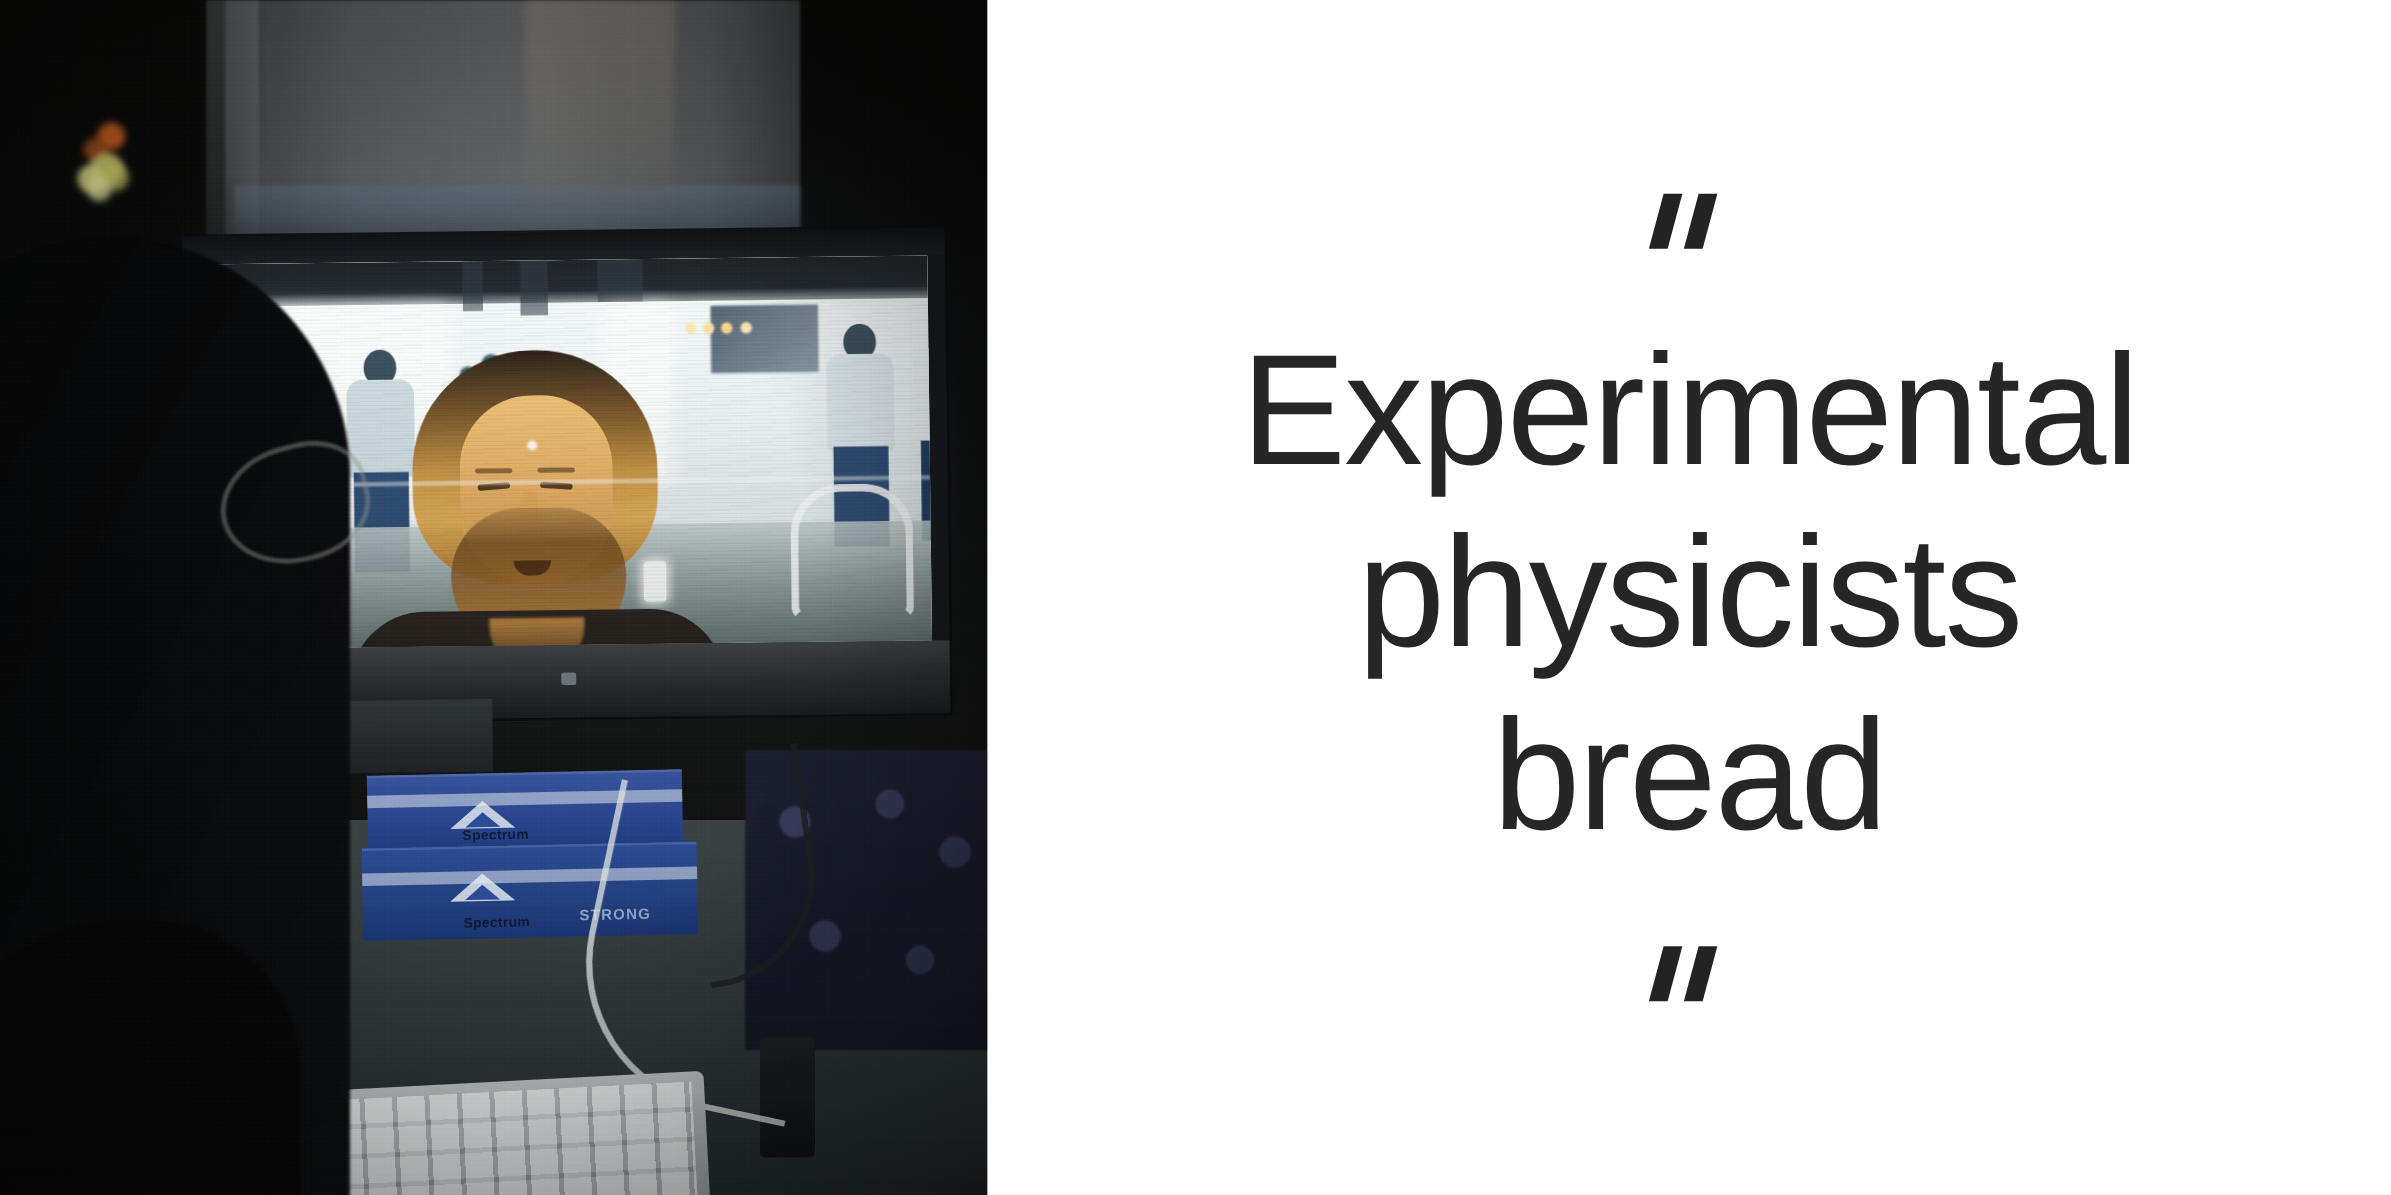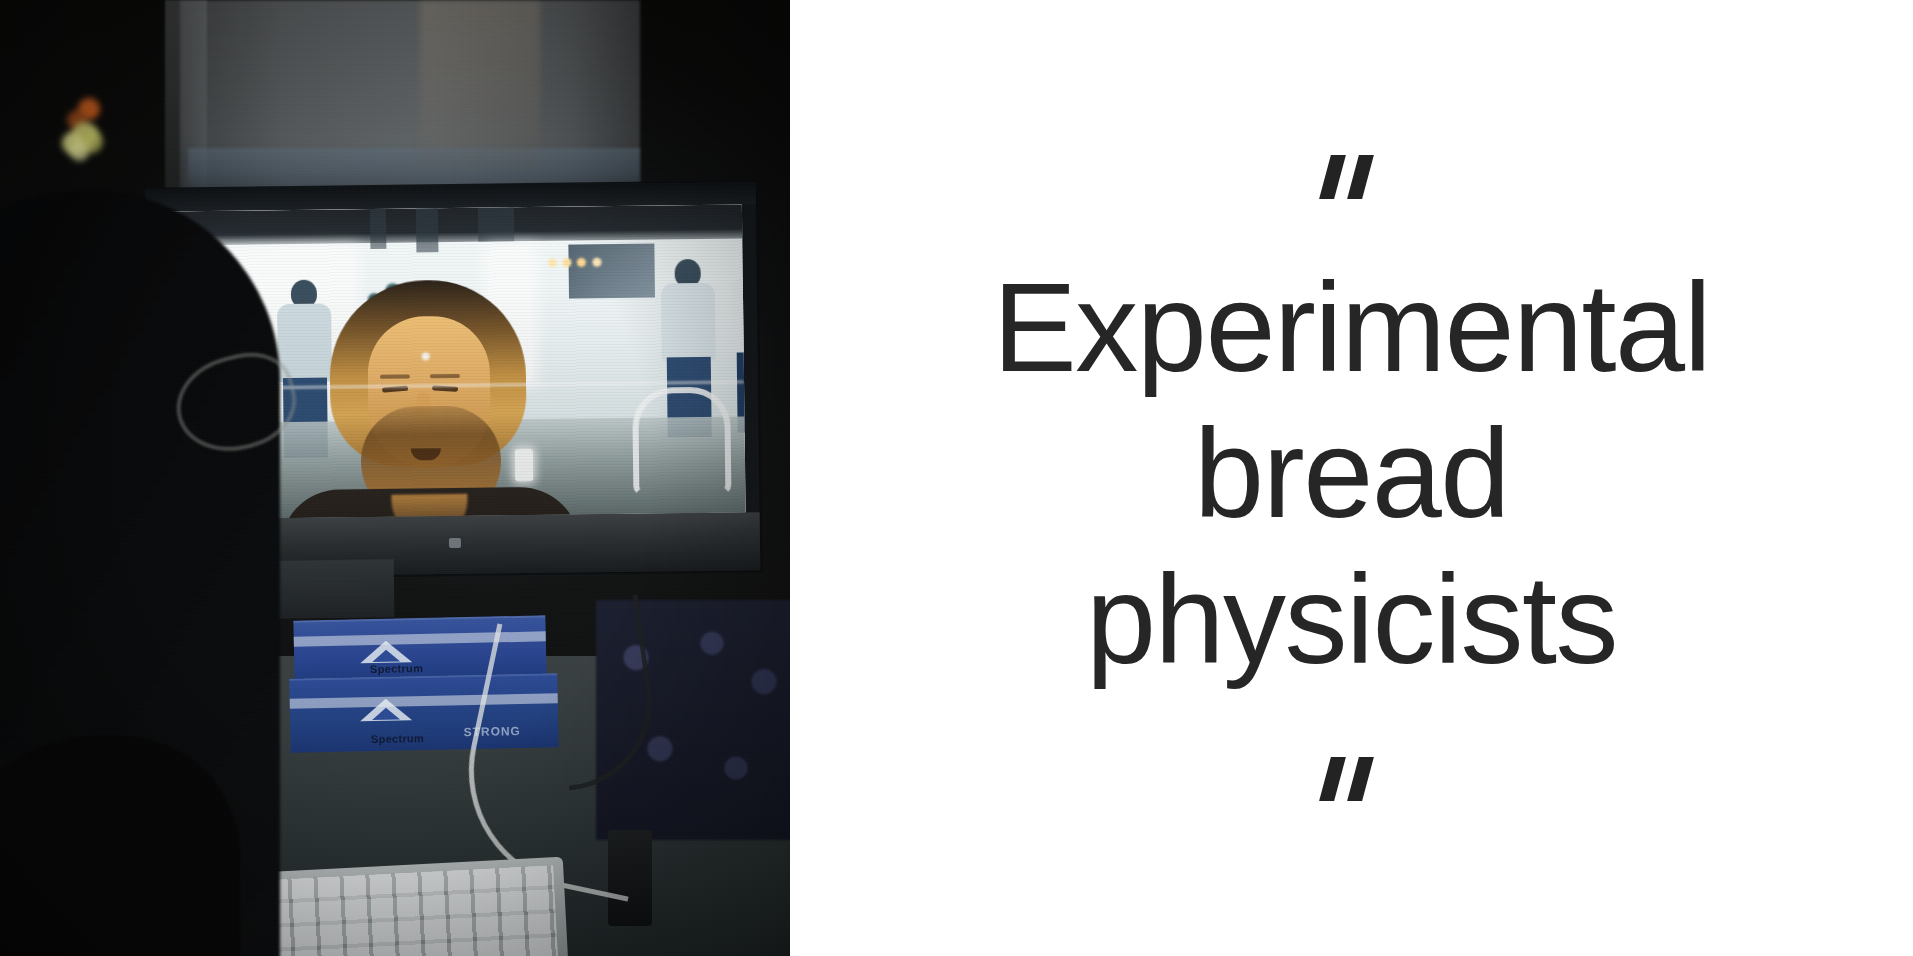--- a/index.html
+++ b/index.html
@@ -741,22 +741,22 @@
 
   <div class="quote-panel">
 
     <span class="quote-mark top">
       <i></i>
         <i></i>
     </span>
 
     <blockquote class="quote-text">
       <span class="quote-line">Experimental</span>
+      <span class="quote-line">physicists</span>
       <span class="quote-line">bread</span>
-      <span class="quote-line">physicists</span>
     </blockquote>
 
     <span class="quote-mark bottom">
       <i></i>
         <i></i>
     </span>
 
   </div>
 
 </div>

